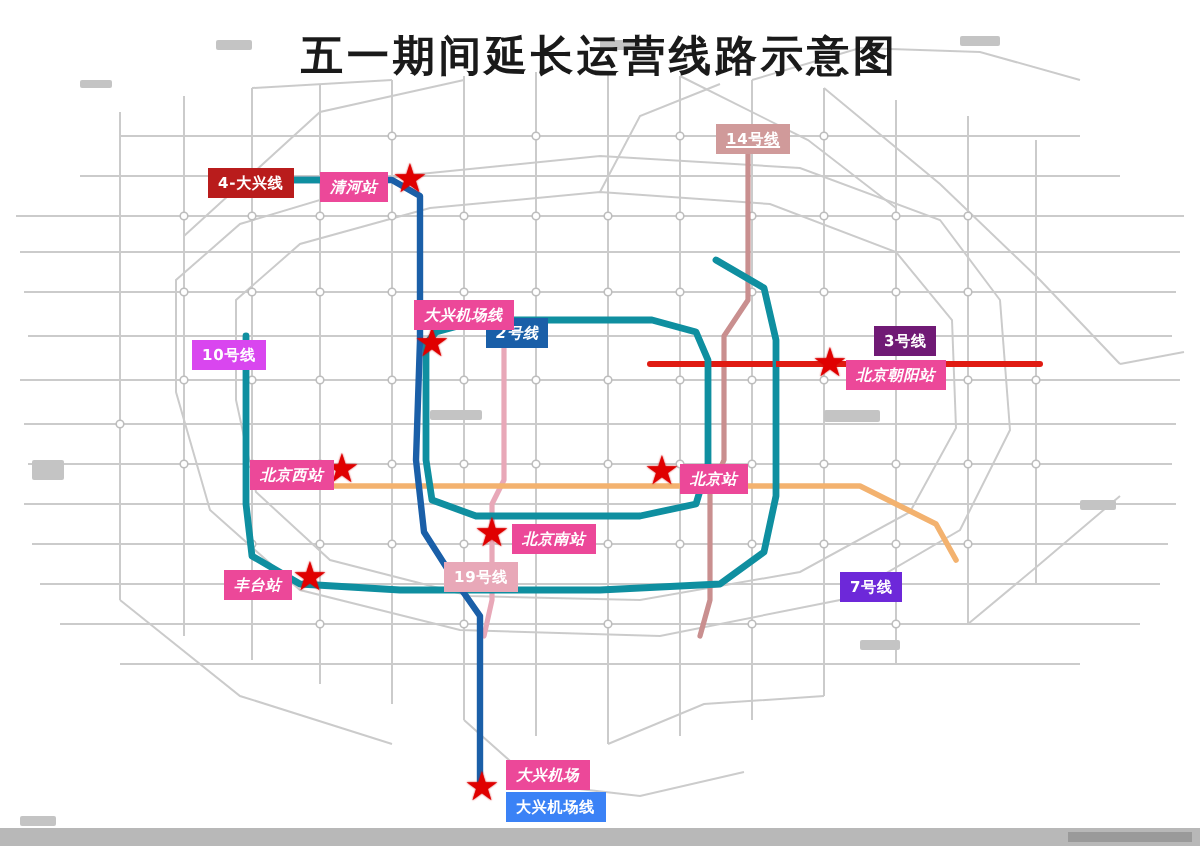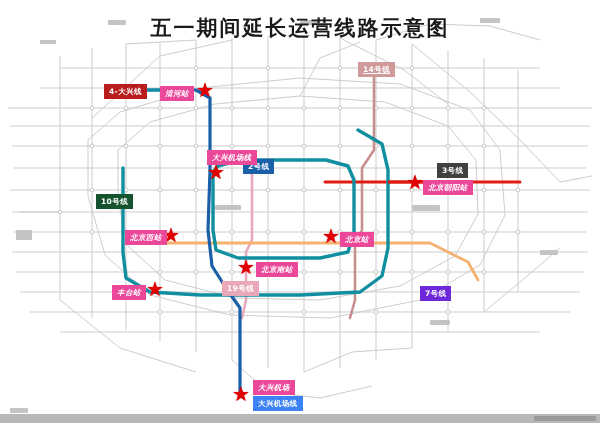--- a/index.html
+++ b/index.html
@@ -19,23 +19,23 @@
   
   #lines{position:absolute;left:0;top:0;width:600px;height:423px;z-index:20;}
 
   
   .badge{position:absolute;z-index:60;color:#fff;font-weight:700;
          font-size:7.5px;line-height:1;padding:3.5px 5px;white-space:nowrap;
          font-family:"DejaVu Sans","Liberation Sans",sans-serif;
          letter-spacing:.4px;}
   .badge.station{background:#ec4899;font-style:italic;}
   .badge.l4{background:#b91c1c;}
-  .badge.l10{background:#14532d;margin-top:24px;}
-  .badge.l2{background:#1a5fa8;}
-  .badge.l3{background:#404040;}
+  .badge.l10{background:#d946ef;}
+  .badge.l2{background:#1a5fa8;font-style:italic;}
+  .badge.l3{background:#701a75;}
   .badge.l14{background:#d09a9a;text-decoration:underline;}
   .badge.l19{background:#e8a8b8;}
   .badge.l7{background:#6d28d9;}
   .badge.daxing{background:#3b82f6;}
 
   
   .star{position:absolute;z-index:55;color:#e00000;line-height:1;
         font-size:20px;text-shadow:0 0 1px #c00;}
 
   

